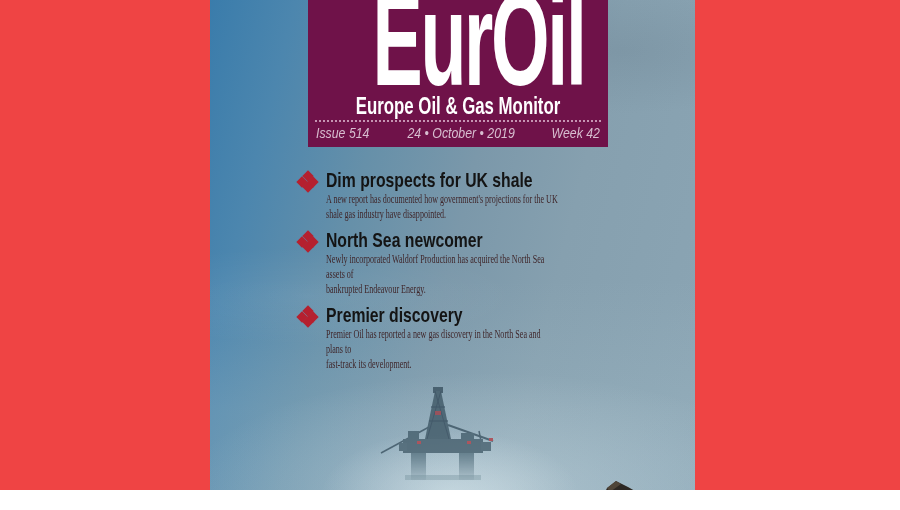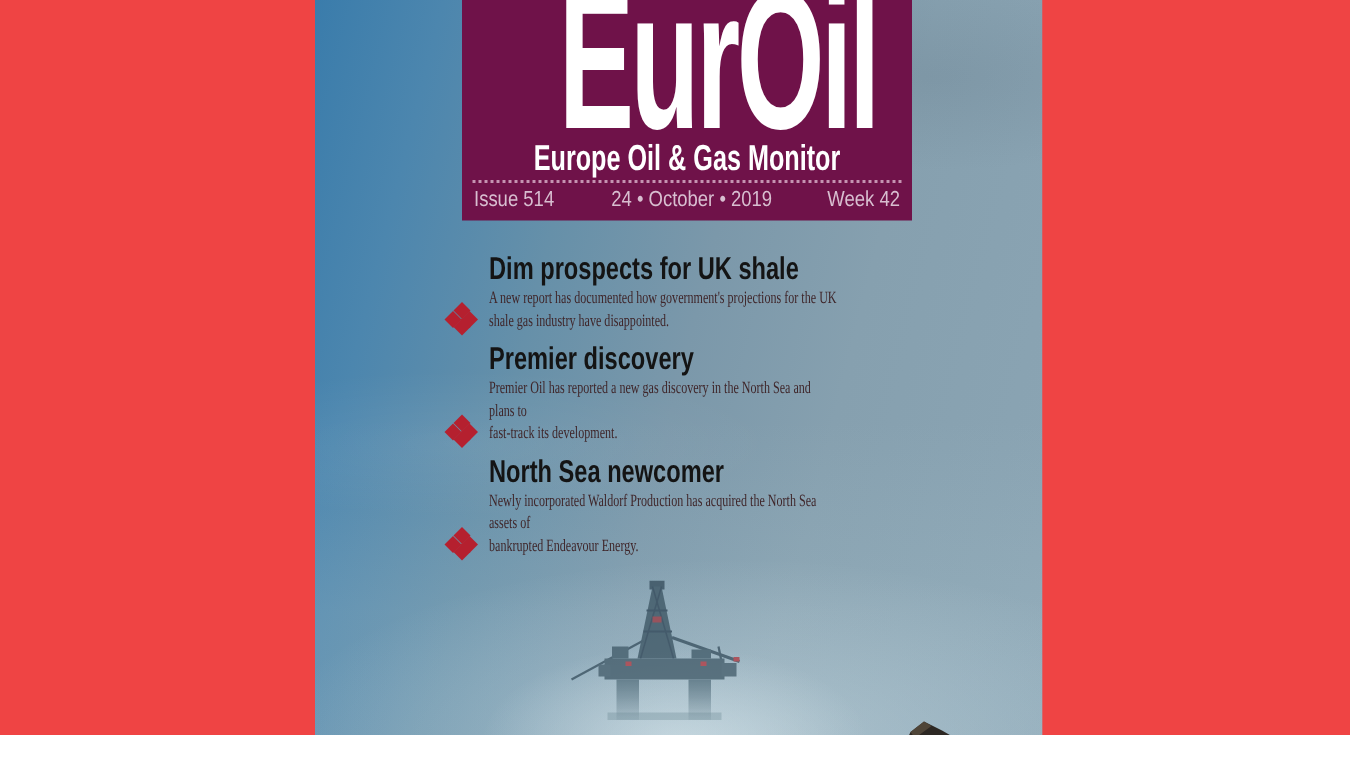--- a/index.html
+++ b/index.html
@@ -27,28 +27,28 @@
   
   .masthead{position:absolute;left:98px;top:0;width:300px;height:147px;background:#6f1249;overflow:hidden;}
   .logo{position:absolute;top:-26px;left:0;width:100%;text-align:center;color:#fff;
         font-weight:bold;font-size:132px;line-height:1;letter-spacing:-4px;
         transform:scaleX(0.57);transform-origin:center top;white-space:nowrap;}
   .tagline{position:absolute;top:94px;left:0;width:100%;text-align:center;color:#fff;
         font-weight:bold;font-size:24px;line-height:1;
         transform:scaleX(0.70);transform-origin:center top;white-space:nowrap;}
   .dotline{position:absolute;top:120px;left:7px;right:7px;border-top:2px dotted rgba(255,235,248,0.6);}
   .metarow{position:absolute;top:125px;left:8px;right:8px;display:flex;justify-content:space-between;
-        color:#d8bed0;font-size:14.5px;line-height:1.2;}
+        color:#d8bed0;font-size:14.5px;line-height:1.2;font-style:italic;}
   .metarow .m-left{transform:scaleX(0.85);transform-origin:left center;white-space:nowrap;}
   .metarow .m-center{transform:scaleX(0.85);transform-origin:center center;white-space:nowrap;}
   .metarow .m-right{transform:scaleX(0.85);transform-origin:right center;white-space:nowrap;}
 
   
   .stories{position:absolute;left:88px;top:169px;width:360px;}
-  .story{display:flex;align-items:flex-end;margin-bottom:7px;}
+  .story{display:flex;align-items:flex-start;margin-bottom:7px;}
   .bullet{position:relative;width:19px;height:19px;flex:0 0 19px;margin:3px 9px 0 0;}
   .bullet i{position:absolute;width:8px;height:8px;background:#b5202f;transform:rotate(45deg);}
   .bullet i:nth-child(1){left:5.5px;top:0;}
   .bullet i:nth-child(2){left:0;top:5.5px;}
   .bullet i:nth-child(3){left:11px;top:5.5px;}
   .bullet i:nth-child(4){left:5.5px;top:11px;}
   .story-content{width:460px;}
   .headline{font-weight:bold;font-size:21px;line-height:21px;color:#141414;margin:0 0 2px 0;
         transform:scaleX(0.75);transform-origin:left top;white-space:nowrap;}
   .summary{font-family:"Liberation Serif",serif;font-size:11.5px;line-height:15px;color:#3f262a;
@@ -132,35 +132,35 @@
 
 
       <div class="story">
         <span class="bullet">
             <i></i>
             <i></i>
             <i></i>
             <i></i>
           </span>
         <div class="story-content">
-          <div class="headline">Premier discovery</div>
-          <p class="summary">Premier Oil has reported a new gas discovery in the North Sea and plans to
-fast-track its development.</p>
+          <div class="headline">North Sea newcomer</div>
+          <p class="summary">Newly incorporated Waldorf Production has acquired the North Sea assets of
+bankrupted Endeavour Energy.</p>
         </div>
       </div>
 
       <div class="story">
         <span class="bullet">
             <i></i>
             <i></i>
             <i></i>
             <i></i>
           </span>
         <div class="story-content">
-          <div class="headline">North Sea newcomer</div>
-          <p class="summary">Newly incorporated Waldorf Production has acquired the North Sea assets of
-bankrupted Endeavour Energy.</p>
+          <div class="headline">Premier discovery</div>
+          <p class="summary">Premier Oil has reported a new gas discovery in the North Sea and plans to
+fast-track its development.</p>
         </div>
       </div>
 
     </div>
   </div>
 </div>
 
 </body></html>

